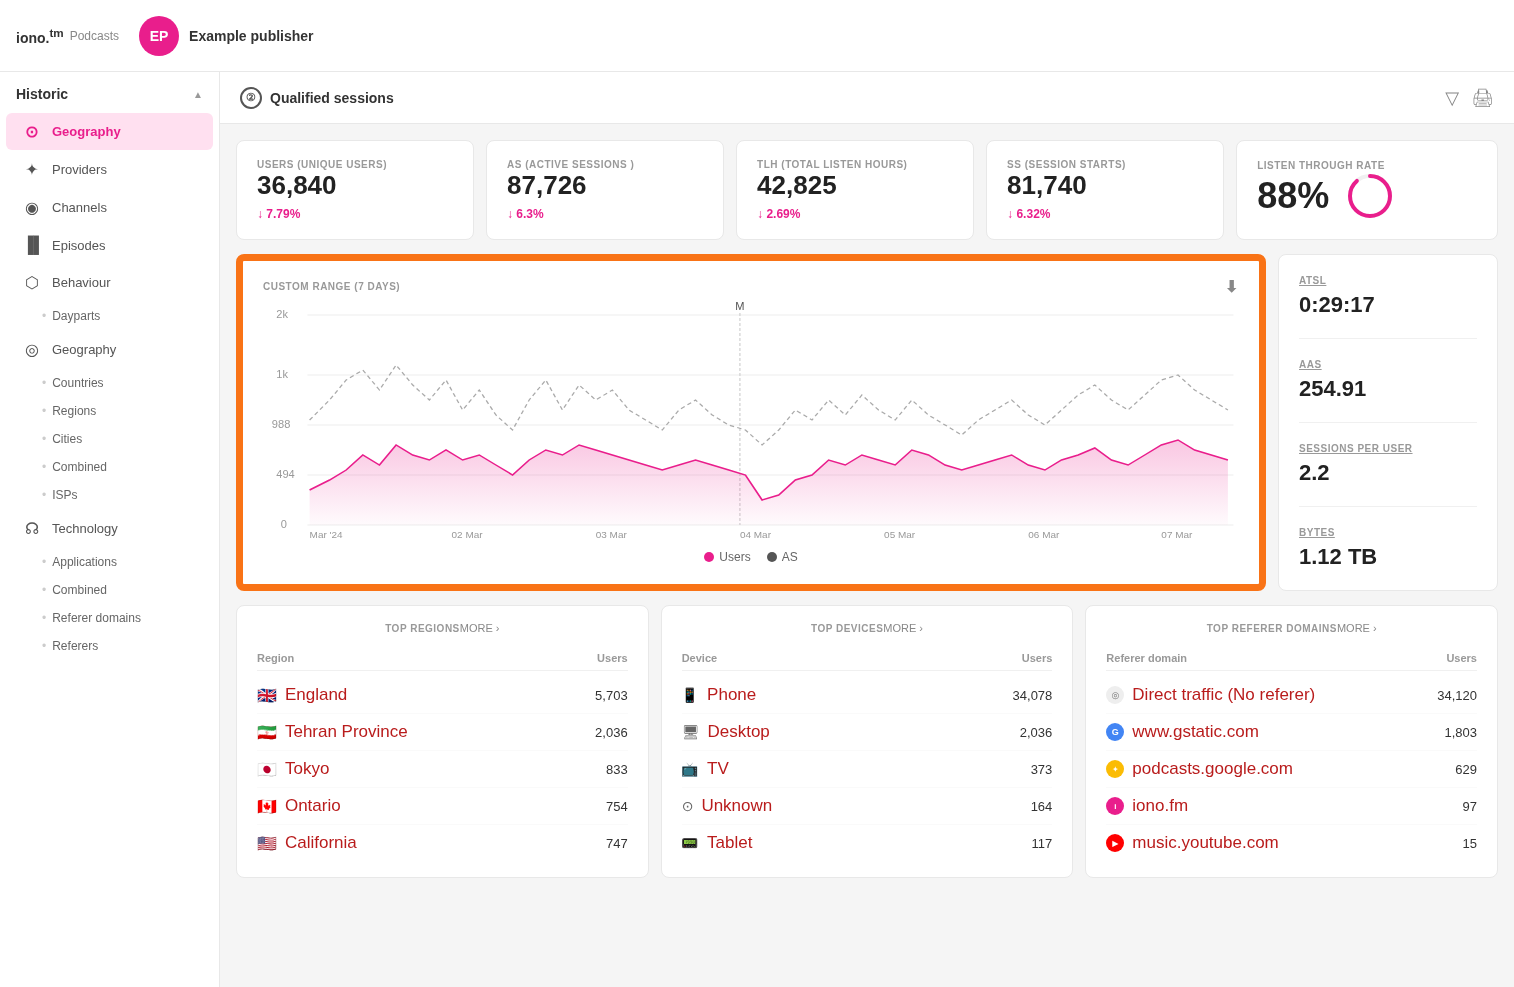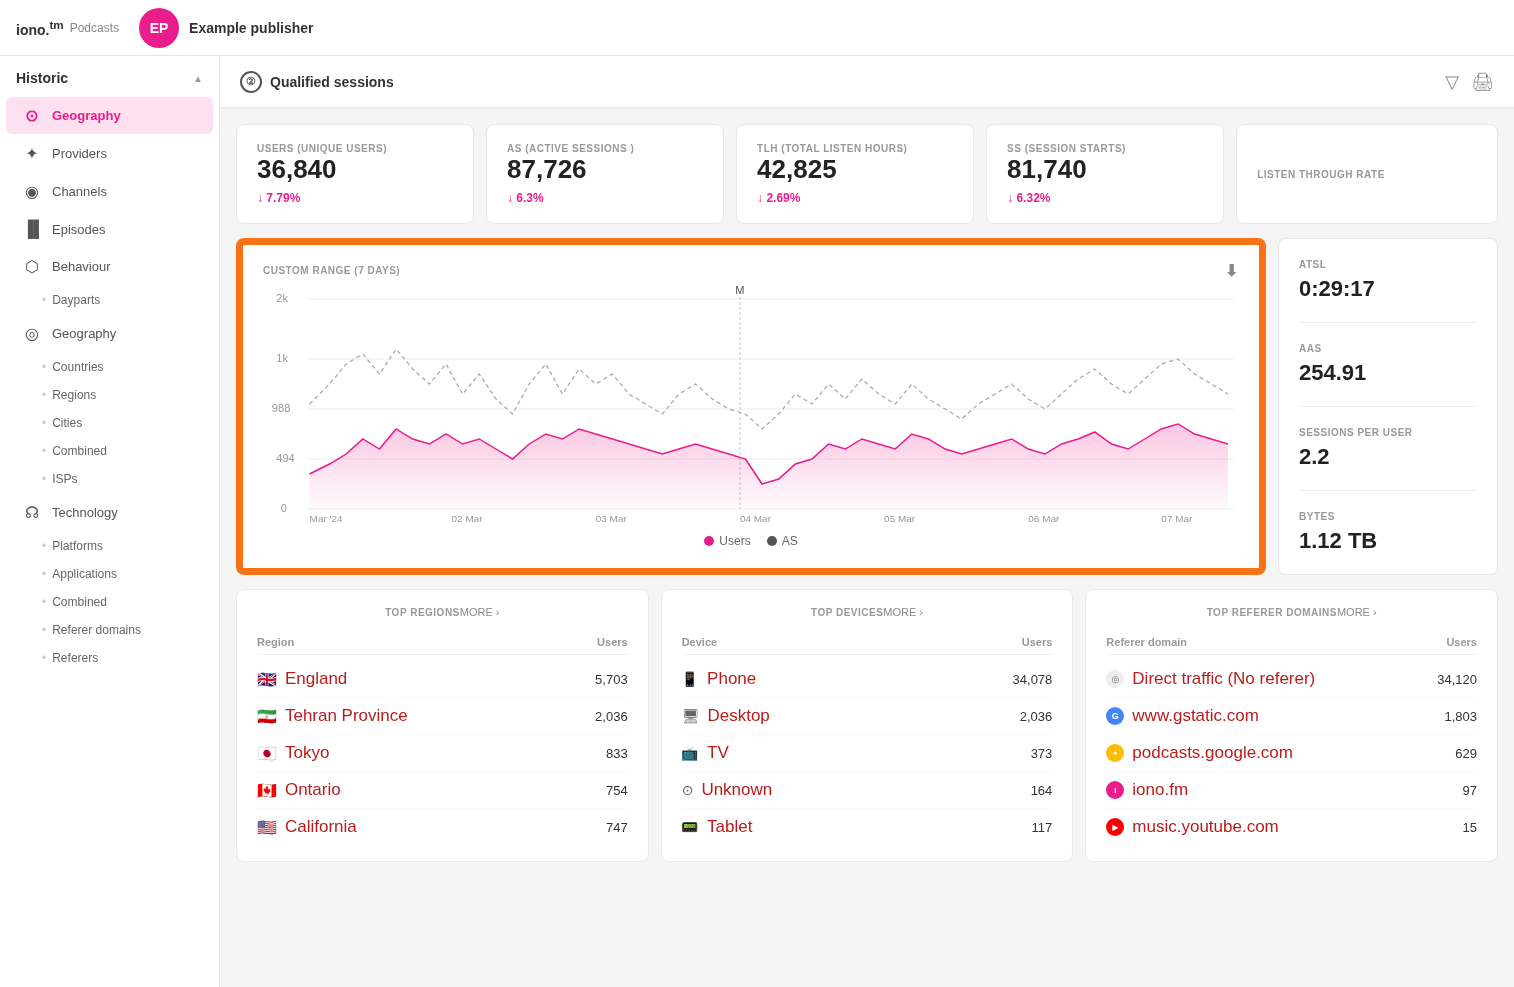--- a/index.html
+++ b/index.html
@@ -1,19 +1,19 @@
 <!DOCTYPE html>
 <html><head>
   <meta charset="utf-8">
   <style>
     * { box-sizing: border-box; margin: 0; padding: 0; }
     body { font-family: -apple-system, BlinkMacSystemFont, 'Segoe UI', sans-serif; background: #f5f5f5; color: #333; font-size: 13px; }
 
     
-    .header { display: flex; align-items: center; background: #fff; border-bottom: 1px solid #e8e8e8; padding: 0 16px; height: 56px; }
+    .header { display: flex; align-items: center; background: #fff; border-bottom: 1px solid #e8e8e8; padding: 0 16px; height: 72px; }
     .header-logo { display: flex; align-items: center; gap: 6px; margin-right: 20px; }
     .logo-text { font-size: 14px; font-weight: 700; color: #333; }
     .logo-podcasts { font-size: 12px; color: #888; }
     .publisher-avatar { width: 40px; height: 40px; border-radius: 50%; background: #e91e8c; display: flex; align-items: center; justify-content: center; color: white; font-weight: 700; font-size: 14px; margin-right: 10px; }
     .publisher-name { font-size: 14px; font-weight: 600; color: #333; }
     .header-right { margin-left: auto; display: flex; align-items: center; gap: 16px; }
     .date-range { text-align: right; }
     .date-range-label { font-size: 11px; font-weight: 700; color: #e91e8c; }
     .date-range-dates { font-size: 12px; color: #555; }
     .user-avatar { width: 36px; height: 36px; border-radius: 50%; background: linear-gradient(135deg, #c94040, #8b4513); display: flex; align-items: center; justify-content: center; overflow: hidden; }
@@ -65,21 +65,21 @@
     .chart-card { background: #fff; border-radius: 8px; border: 7px solid #f97316; padding: 16px 20px; text-align: right; }
     .chart-title { font-size: 10px; font-weight: 700; color: #999; text-transform: uppercase; letter-spacing: 0.5px; margin-bottom: 4px; display: flex; align-items: center; justify-content: space-between; }
     .chart-download { font-size: 16px; color: #888; cursor: pointer; }
     .chart-legend { display: flex; gap: 16px; margin-top: 10px; justify-content: center; }
     .legend-item { display: flex; align-items: center; gap: 5px; font-size: 12px; color: #666; }
     .legend-dot { width: 10px; height: 10px; border-radius: 50%; }
 
     
     .side-stats { background: #fff; border-radius: 8px; border: 1px solid #e8e8e8; padding: 20px; display: flex; flex-direction: column; gap: 20px; }
     .side-stat { }
-    .side-stat-label { font-size: 10px; font-weight: 700; color: #999; text-transform: uppercase; letter-spacing: 0.5px; margin-bottom: 6px; }
+    .side-stat-label { font-size: 10px; font-weight: 700; color: #999; text-transform: uppercase; letter-spacing: 0.5px; margin-bottom: 6px; text-decoration: underline; }
     .side-stat-value { font-size: 22px; font-weight: 700; color: #222; }
     .side-divider { height: 1px; background: #f0f0f0; }
 
     
     .tables-row { display: grid; grid-template-columns: 1fr 1fr 1fr; gap: 12px; }
     .table-card { background: #fff; border-radius: 8px; border: 1px solid #e8e8e8; padding: 16px 20px; }
     .table-header { display: flex; align-items: center; justify-content: center; margin-bottom: 12px; }
     .table-title { font-size: 10px; font-weight: 700; color: #999; text-transform: uppercase; letter-spacing: 0.5px; }
     .table-more { font-size: 11px; color: #888; cursor: pointer; display: flex; align-items: center; gap: 3px; }
     .table-col-headers { display: flex; justify-content: space-between; padding: 6px 0; border-bottom: 1px solid #f0f0f0; margin-bottom: 6px; }
@@ -168,23 +168,20 @@
       <div class="sidebar-sub-item">
         <span>ISPs</span>
       </div>
 
       <div class="sidebar-item">
         <span class="item-icon">☊</span>
         <span>Technology</span>
       </div>
 
       <div class="sidebar-sub-item">
-        <span>Platforms</span>
-      </div>
-      <div class="sidebar-sub-item">
         <span>Applications</span>
       </div>
       <div class="sidebar-sub-item">
         <span>Combined</span>
       </div>
       <div class="sidebar-sub-item">
         <span>Referer domains</span>
       </div>
       <div class="sidebar-sub-item">
         <span>Referers</span>
@@ -223,20 +220,29 @@
           <div class="stat-value">42,825</div>
           <div class="stat-change negative">↓ 2.69%</div>
         </div>
         <div class="stat-card">
           <div class="stat-label">SS (SESSION STARTS)</div>
           <div class="stat-value">81,740</div>
           <div class="stat-change negative">↓ 6.32%</div>
         </div>
         <div class="ltr-card">
           <div class="stat-label">LISTEN THROUGH RATE</div>
+          <div class="ltr-value">
+            <span>88%</span>
+            <div class="ltr-ring">
+              <svg width="50" height="50" viewBox="0 0 50 50">
+                <circle cx="25" cy="25" r="20" fill="none" stroke="#f0f0f0" stroke-width="4"></circle>
+                <circle cx="25" cy="25" r="20" fill="none" stroke="#e91e8c" stroke-width="4" stroke-dasharray="110.6 125.6" stroke-linecap="round"></circle>
+              </svg>
+            </div>
+          </div>
         </div>
       </div>
 
       <div class="chart-row">
         <div class="chart-card">
           <div class="chart-title">
             <span>CUSTOM RANGE (7 DAYS)</span>
             <span class="chart-download">⬇</span>
           </div>
           <div class="chart-svg-container">

